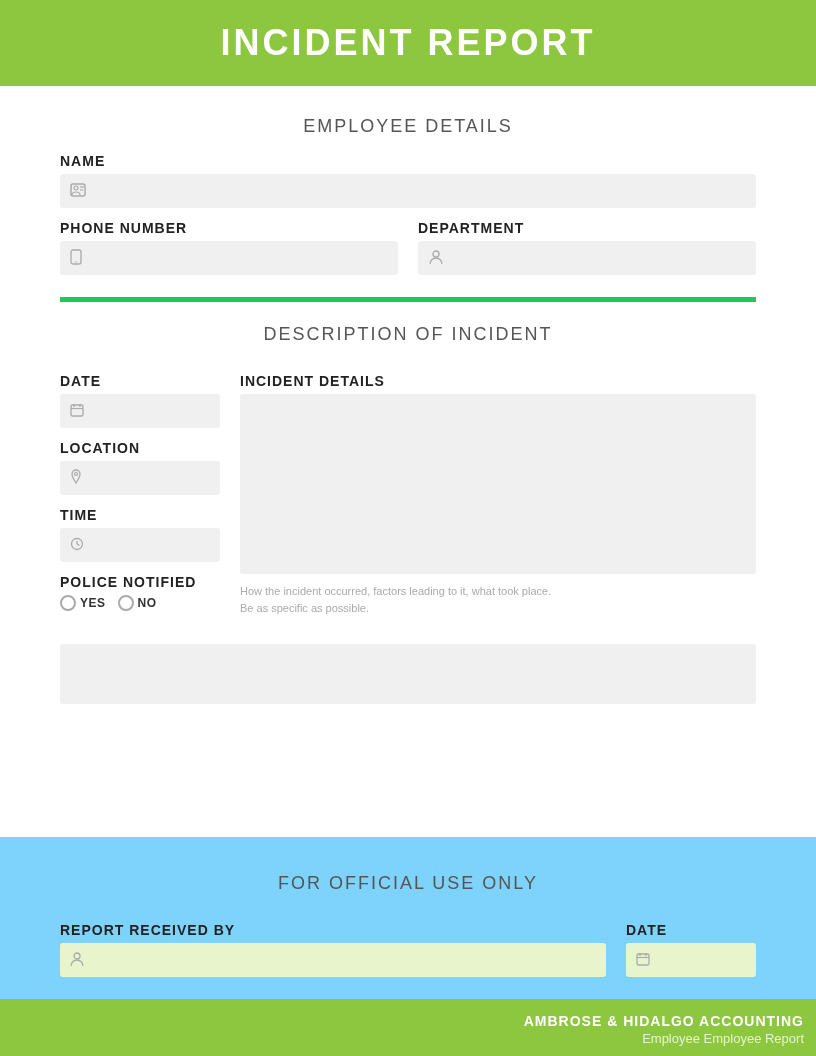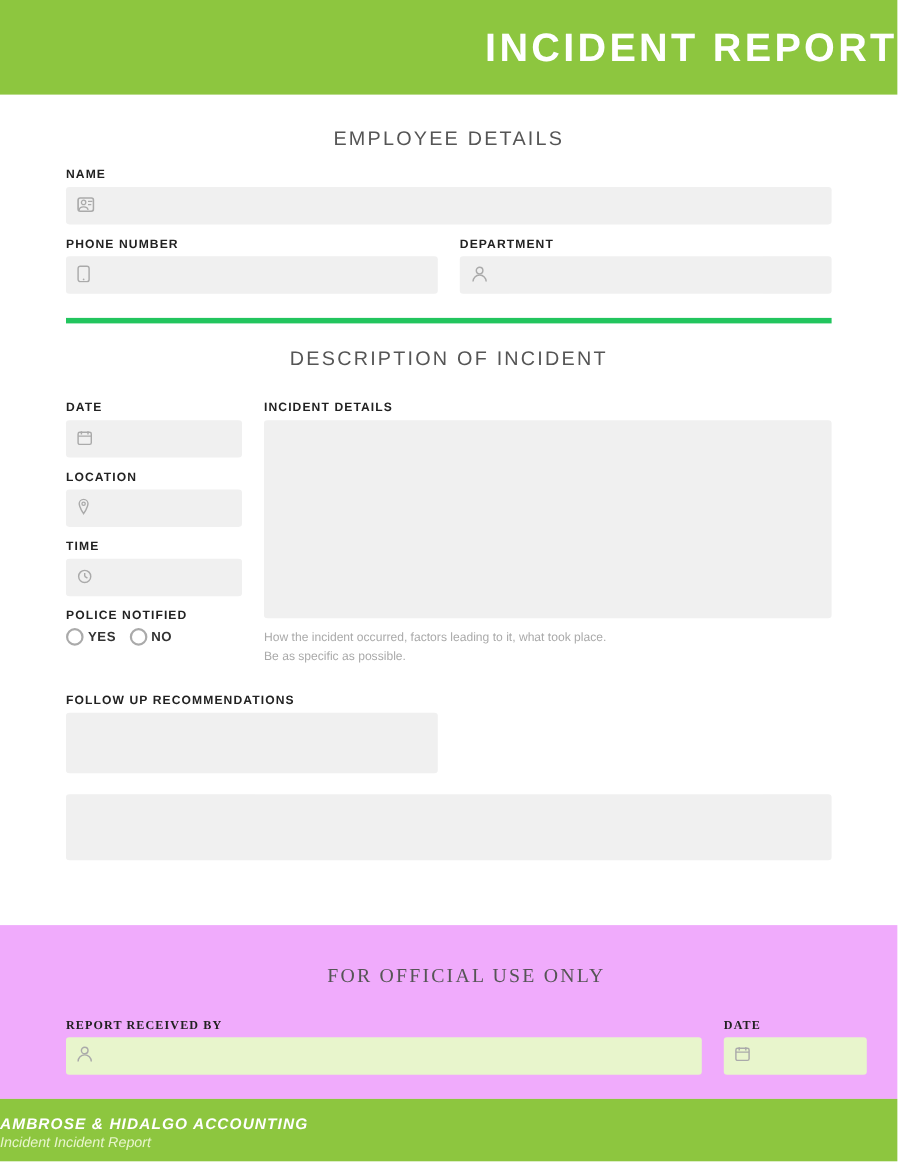--- a/index.html
+++ b/index.html
@@ -8,21 +8,21 @@
       min-height: 1056px;
       background: #fff;
       font-family: Arial, sans-serif;
       display: flex;
       flex-direction: column;
     }
 
     .header {
       background: #8dc63f;
       padding: 22px 0;
-      text-align: right;
+      text-align: center;
     }
     .header h1 {
       color: #fff;
       font-size: 36px;
       font-weight: 900;
       letter-spacing: 3px;
       text-transform: uppercase;
     }
 
     .main-content {
@@ -35,21 +35,21 @@
       font-size: 18px;
       font-weight: 300;
       letter-spacing: 2px;
       color: #555;
       text-transform: uppercase;
       margin-bottom: 16px;
       margin-top: 18px;
     }
 
     .field-label {
-      font-size: 11px;
+      font-size: 14px;
       font-weight: 700;
       letter-spacing: 1px;
       text-transform: uppercase;
       color: #222;
       margin-bottom: 5px;
       margin-top: 12px;
     }
 
     .input-field {
       background: #f0f0f0;
@@ -155,37 +155,35 @@
       border-radius: 3px;
       width: 100%;
       height: 55px;
       resize: none;
       padding: 8px 10px;
       font-size: 13px;
       color: #ccc;
     }
 
     .official-section {
-      background: #f0abfc;
-      padding: 18px 28px 22px 60px;
-      font-family: Liberation Serif, serif;
+      background: #7dd3fc;
+      padding: 18px 60px 22px 60px;
     }
 
     .official-layout {
       display: grid;
       grid-template-columns: 1fr 130px;
       gap: 20px;
       align-items: end;
     }
 
     .footer {
       background: #8dc63f;
-      padding: 14px 2px 10px 0;
-      text-align: left;
-      font-style: italic;
+      padding: 14px 12px 10px 0;
+      text-align: right;
     }
 
     .footer .company {
       color: #fff;
       font-size: 14px;
       font-weight: 700;
       letter-spacing: 1px;
       text-transform: uppercase;
     }
 
@@ -327,24 +325,20 @@
         <div class="field-label">INCIDENT DETAILS</div>
         <textarea class="textarea-field" style=""></textarea>
         <div class="textarea-hint">
           <span>How the incident occurred, factors leading to it, what took place.</span><br>
           <span>Be as specific as possible.</span>
         </div>
       </div>
     </div>
 
     <div class="two-col" style="margin-top:14px;">
-      <div>
-        <div class="field-label">FOLLOW UP RECOMMENDATIONS</div>
-        <textarea class="small-textarea" style=""></textarea>
-      </div>
     </div>
 
     <div style="margin-top:14px;">
       <textarea class="additional-textarea" style="height: 60px;"></textarea>
     </div>
   </div>
 </div>
 
 <div class="official-section">
   <div class="section-title">FOR OFFICIAL USE ONLY</div>
@@ -371,14 +365,14 @@
             <line x1="10" y1="1" x2="10" y2="4" stroke="#aaa" stroke-width="1.3"></line>
           </svg>
         </span>
       </div>
     </div>
   </div>
 </div>
 
 <div class="footer">
   <div class="company">AMBROSE &amp; HIDALGO ACCOUNTING</div>
-  <div class="subtitle">Incident Incident Report</div>
+  <div class="subtitle">Employee Employee Report</div>
 </div>
 
 </body></html>

